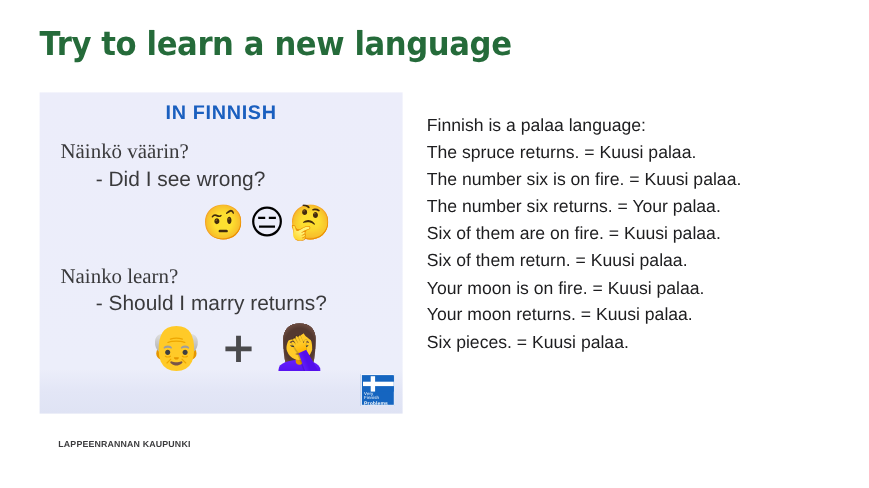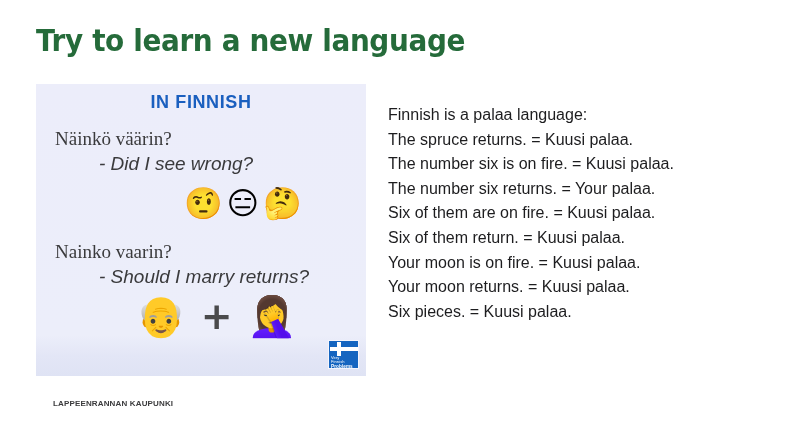--- a/index.html
+++ b/index.html
@@ -70,23 +70,22 @@
   #phrase-2 { top: 155px; }
 
   .phrase-native {
     font-family: Liberation Serif, serif;
     font-size: 19px;
     line-height: 25px;
     color: #3A3A3C;
     white-space: nowrap;
   }
   .phrase-translation {
-    margin-left: 44px;
-    font-family: "Liberation Sans", sans-serif;
-    font-style: italic;
+    margin-left: 32px;
+    font-family: "Liberation Sans", sans-serif;
     font-size: 19px;
     line-height: 26px;
     color: #3A3A3C;
     white-space: nowrap;
   }
 
   .emoji-row {
     position: absolute;
     display: flex;
     align-items: center;
@@ -215,21 +214,21 @@
       <div class="phrase-translation">- Did I see wrong?</div>
     </div>
 
     <div class="emoji-row" id="emoji-row-1">
       <span class="emoji">🤨</span>
       <span class="emoji">😑</span>
       <span class="emoji">🤔</span>
     </div>
 
     <div class="phrase-block" id="phrase-2">
-      <div class="phrase-native">Nainko vaarin?</div>
+      <div class="phrase-native">Nainko learn?</div>
       <div class="phrase-translation">- Should I marry returns?</div>
     </div>
 
     <div class="emoji-row" id="emoji-row-2">
       <span class="emoji">👴</span>
       <span id="plus-sign">+</span>
       <span class="emoji">🤦‍♀️</span>
     </div>
 
     <div id="vfp-badge">

